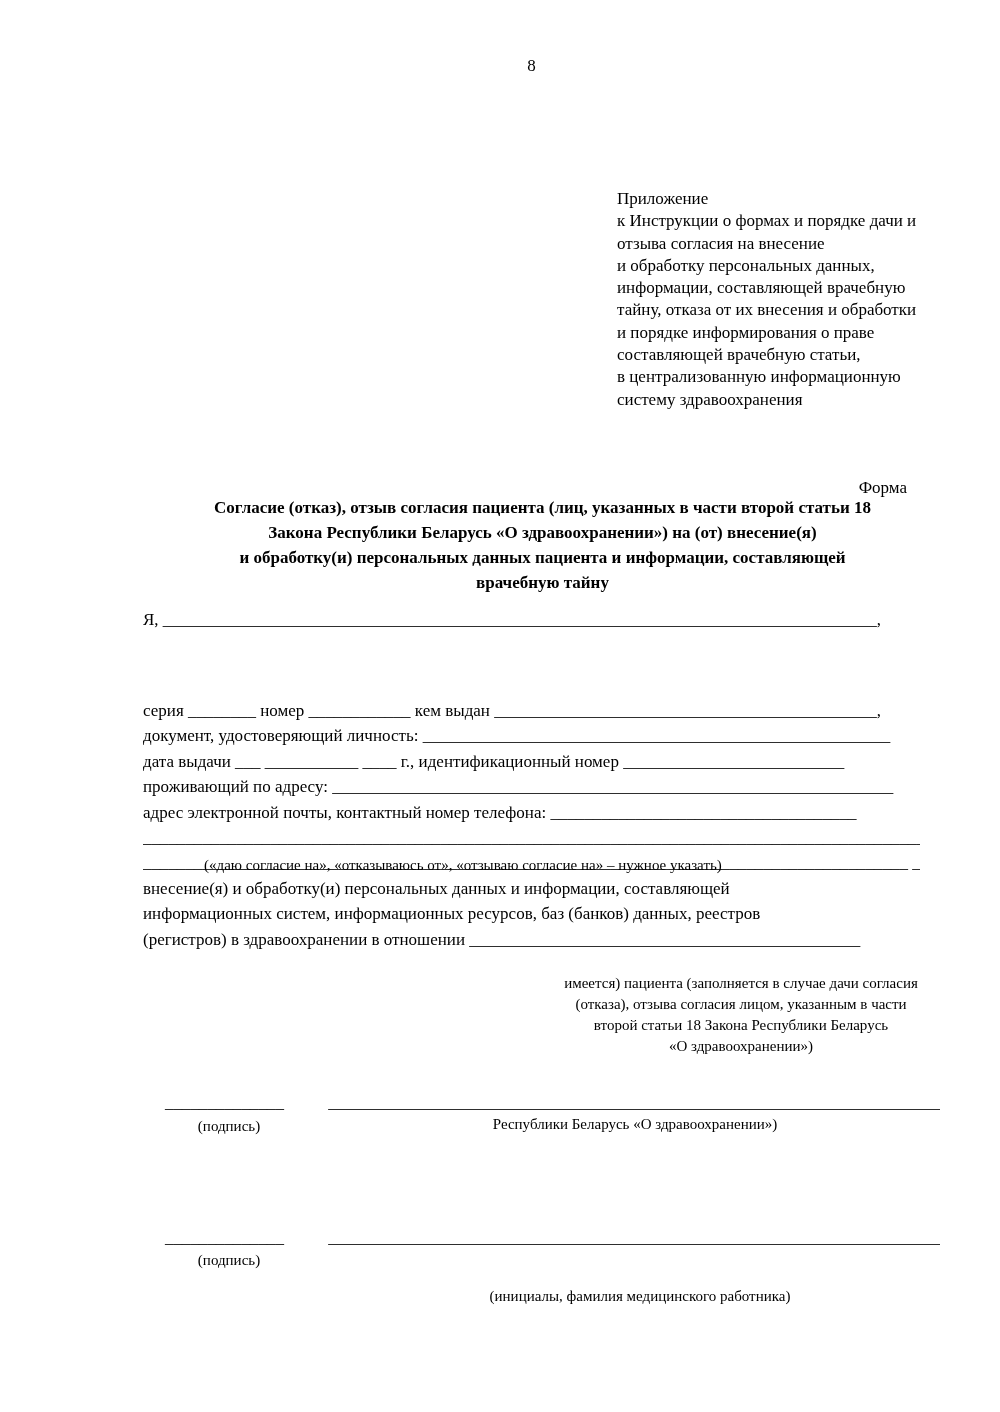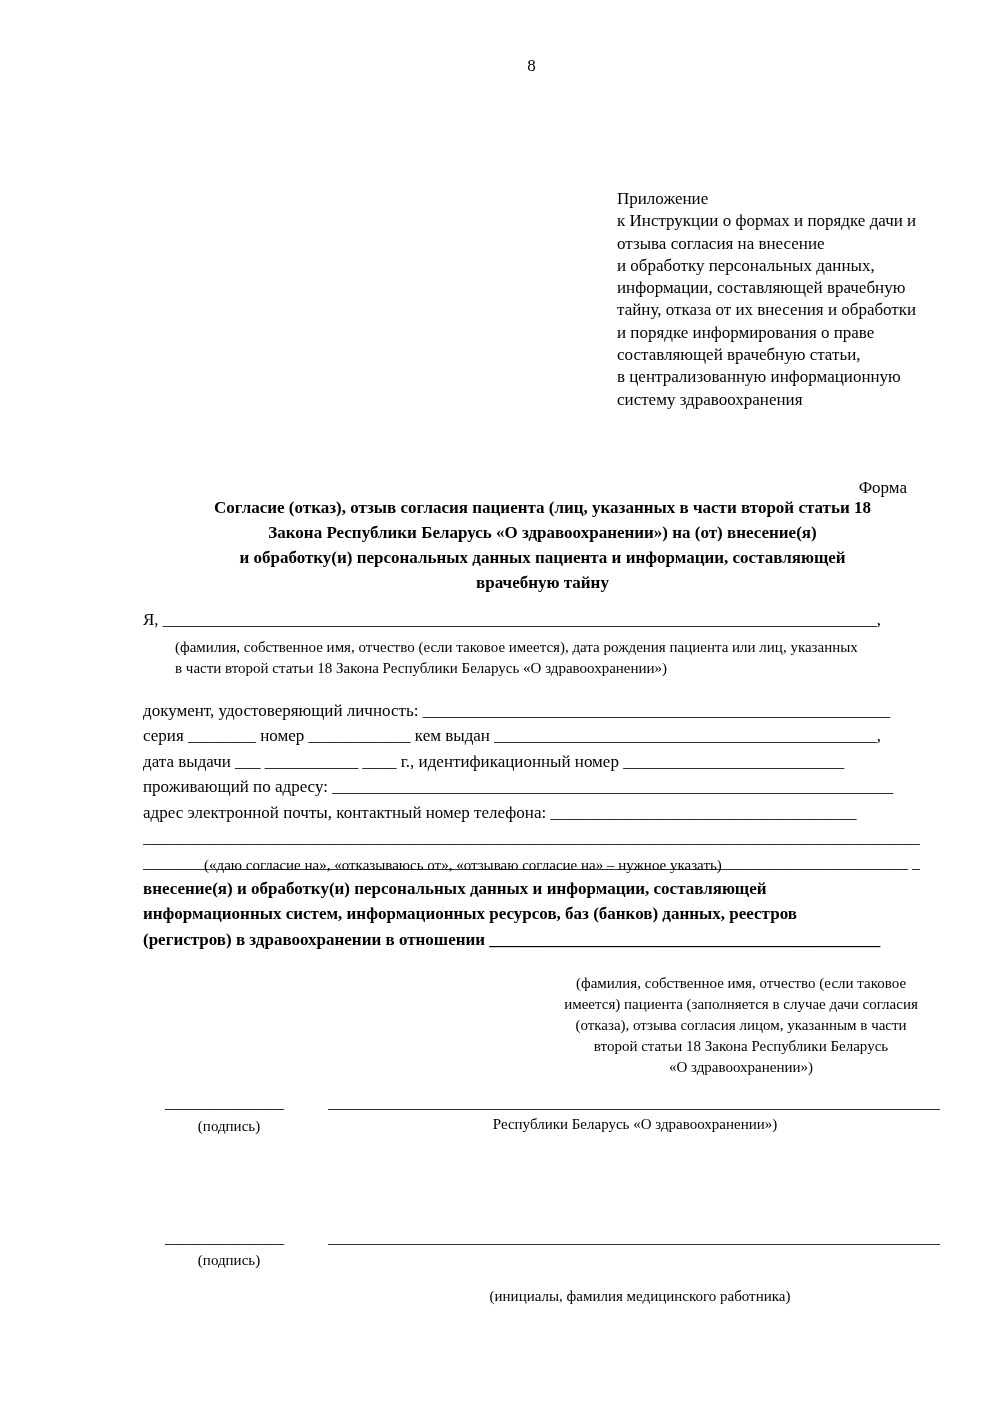--- a/index.html
+++ b/index.html
@@ -48,45 +48,40 @@
 
   <div class="abs center bold lh-title" style="left:85px;width:915px;top:495px;">
     <div>Согласие (отказ), отзыв согласия пациента (лиц, указанных в части второй статьи 18</div>
     <div>Закона Республики Беларусь «О здравоохранении») на (от) внесение(я)</div>
     <div>и обработку(и) персональных данных пациента и информации, составляющей</div>
     <div>врачебную тайну</div>
   </div>
 
   <div class="abs nowrap" style="left:143px;right:78px;top:610px;">Я, ____________________________________________________________________________________,</div>
 
-  <div class="abs caption" style="left:175px;top:637px;width:775px;">
-    <div>(фамилия, собственное имя, отчество (если таковое имеется), дата рождения пациента или лиц, указанных</div>
-    <div>в части второй статьи 18 Закона Республики Беларусь «О здравоохранении»)</div>
-  </div>
 
   <div class="abs lh-fields" style="left:143px;right:80px;top:698px;">
+    <div class="nowrap">серия ________ номер ____________ кем выдан _____________________________________________,</div>
     <div class="nowrap">документ, удостоверяющий личность: _______________________________________________________</div>
-    <div class="nowrap">серия ________ номер ____________ кем выдан _____________________________________________,</div>
     <div class="nowrap">дата выдачи ___ ___________ ____ г., идентификационный номер __________________________</div>
     <div class="nowrap">проживающий по адресу: __________________________________________________________________</div>
     <div class="nowrap">адрес электронной почты, контактный номер телефона: ____________________________________</div>
     <div class="nowrap">____________________________________________________________________________________________</div>
     <div class="nowrap">__________________________________________________________________________________________ _</div>
   </div>
 
   <div class="abs caption" style="left:204px;top:855px;width:760px;">(«даю согласие на», «отказываюсь от», «отзываю согласие на» – нужное указать)</div>
 
-  <div class="abs lh-fields" style="left:143px;right:80px;top:876px;font-weight:bold;">
+  <div class="abs lh-fields" style="left:143px;right:80px;top:876px;">
     <div>внесение(я) и обработку(и) персональных данных и информации, составляющей</div>
     <div>информационных систем, информационных ресурсов, баз (банков) данных, реестров</div>
     <div class="nowrap">(регистров) в здравоохранении в отношении ______________________________________________</div>
   </div>
 
   <div class="abs caption center" style="left:540px;width:402px;top:973px;">
-    <div>(фамилия, собственное имя, отчество (если таковое</div>
     <div>имеется) пациента (заполняется в случае дачи согласия</div>
     <div>(отказа), отзыва согласия лицом, указанным в части</div>
     <div>второй статьи 18 Закона Республики Беларусь</div>
     <div>«О здравоохранении»)</div>
   </div>
 
   <div class="abs nowrap" style="left:143px;right:60px;top:1093px;">
     <span class="sig-short">______________</span>
     <span class="sig-long">________________________________________________________________________</span>
   </div>

